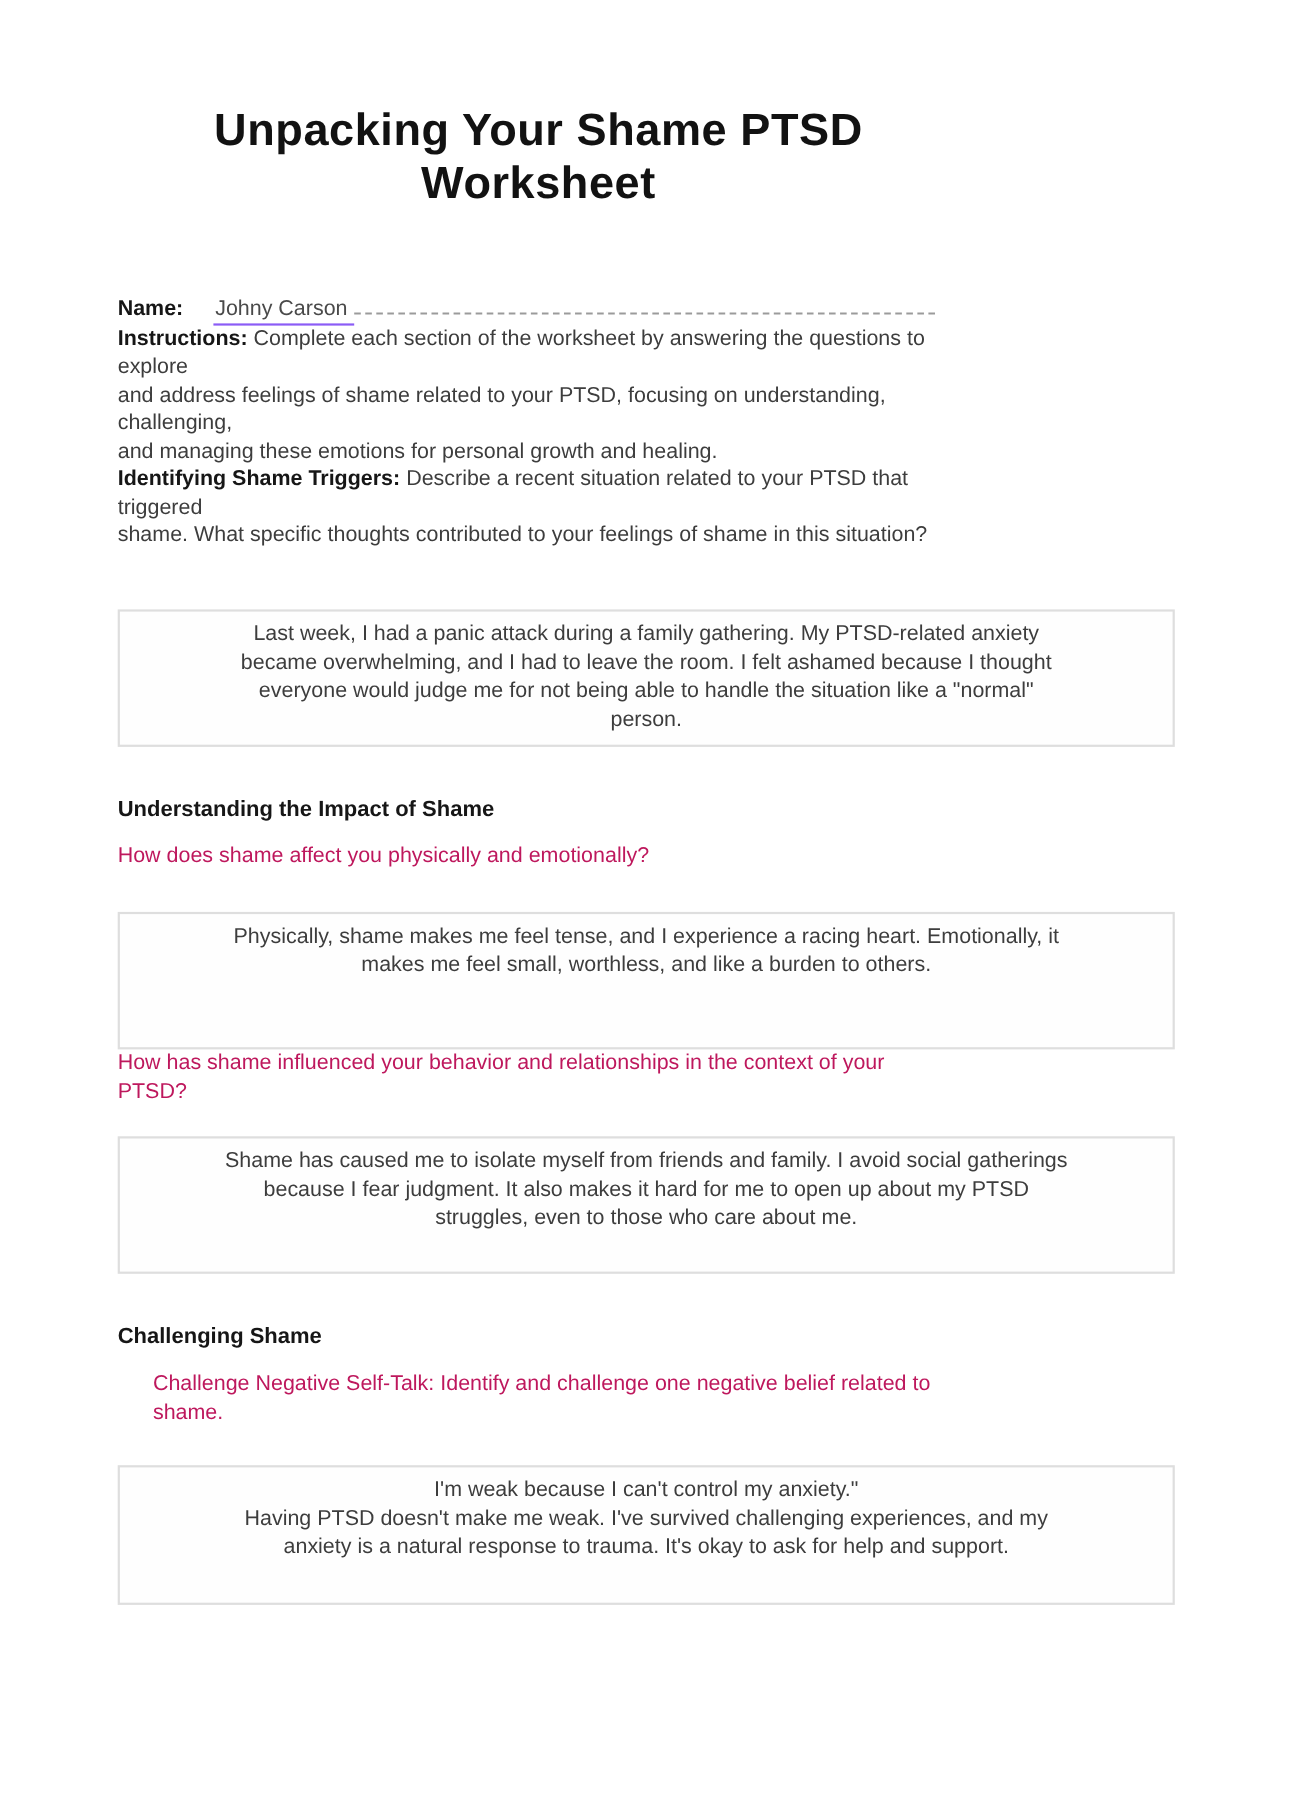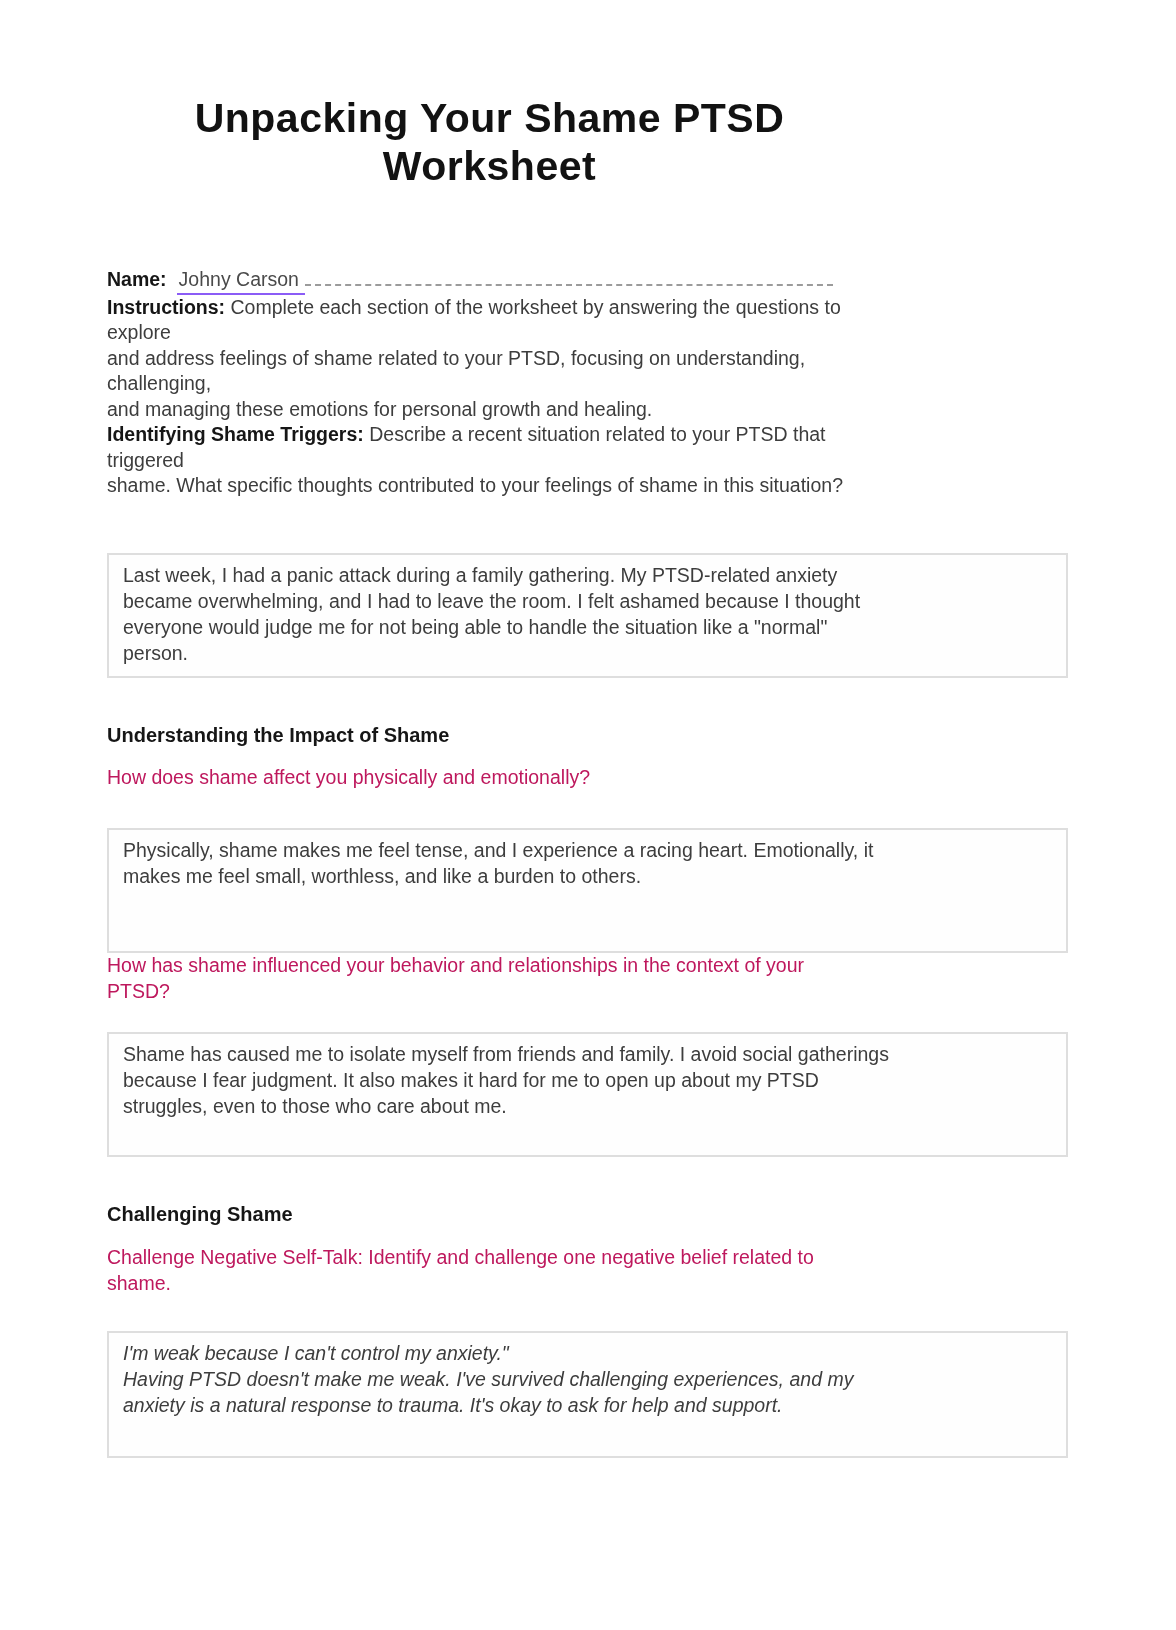--- a/index.html
+++ b/index.html
@@ -33,21 +33,21 @@
   .name-row {
     margin-top: 74px;
     display: flex;
     align-items: baseline;
     font-size: 19.5px;
     line-height: 26px;
   }
   .name-label {
     font-weight: bold;
     color: #161616;
-    margin-right: 10px;
+    margin-right: 27px;
     text-align: right;
   }
   .name-value {
     color: #4a4a4a;
     padding: 0 6px 1px 2px;
     border-bottom: 2px solid #8b5cf6;
   }
   .name-line-fill {
     width: 528px;
     height: 1em;
@@ -74,44 +74,45 @@
     margin-top: 54px;
     min-height: 125px;
     width: 961px;
     background: #fefefe;
     border: 2px solid #dedede;
     padding: 7px 14px 8px 14px;
     font-size: 19.5px;
     line-height: 26px;
     color: #3d3d3d;
     white-space: pre-wrap;
+    text-align: center;
   }
   .box-1 { margin-top: 54px; }
   .box-2 { margin-top: 38px; }
   .box-3 { margin-top: 28px; }
-  .box-4 { margin-top: 35px; min-height: 127px; font-style: italic; }
+  .box-4 { margin-top: 35px; min-height: 127px; }
   .section-heading {
     margin: 0;
     font-size: 20px;
     line-height: 25px;
     font-weight: bold;
     color: #161616;
   }
   .h-impact      { margin-top: 45px; }
   .h-challenging { margin-top: 45px; }
   .question {
     margin: 0;
     font-size: 19.5px;
     line-height: 25.5px;
     color: #be185d;
     white-space: pre-wrap;
   }
   .q-1 { margin-top: 17px; }
   .q-2 { }
-  .q-challenge { margin-top: 18px; }
+  .q-challenge { margin-top: 18px; margin-left: 32px; }
 </style>
 </head>
 <body>
 
 <div class="sheet">
 
   <h1 class="title">Unpacking Your Shame PTSD Worksheet</h1>
 
   <div class="name-row">
     <span class="name-label">Name:</span>

